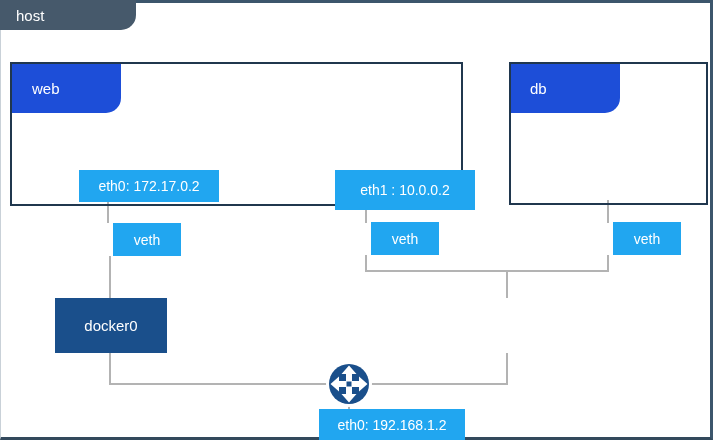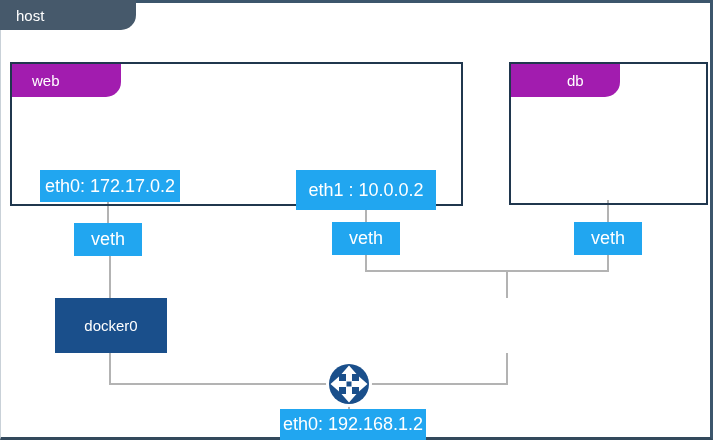--- a/index.html
+++ b/index.html
@@ -18,28 +18,28 @@
     position:absolute;left:0;top:2;width:136px;height:30px;background:#46596b;
     border-bottom-right-radius:15px;color:#fff;font-size:15px;
     display:flex;align-items:center;padding-left:16px;box-sizing:border-box;
     z-index:4;
   }
   
   .node-box{
     position:absolute;border:2px solid #20374e;box-sizing:border-box;background:transparent;z-index:2;
   }
   .node-tab{
-    position:absolute;left:0;top:0;height:33px;background:#a21caf;
+    position:absolute;left:0;top:0;height:49px;background:#1d4ed8;
     border-bottom-right-radius:15px;color:#fff;font-size:15px;
     display:flex;align-items:center;box-sizing:border-box;
   }
   
   .ip-label,.veth-box{
-    position:absolute;background:#21a6f0;color:#fff;font-size:18px;
-    display:flex;align-items:center;justify-content:center;z-index:3;
+    position:absolute;background:#21a6f0;color:#fff;font-size:14px;
+    display:flex;align-items:center;justify-content:center;z-index:3;margin-left:39px;
   }
   
   .bridge-box{
     position:absolute;background:#1a4f8b;color:#fff;font-size:15px;
     display:flex;align-items:center;justify-content:center;z-index:3;
   }
   
   .line{position:absolute;background:#b3b3b3;z-index:1;}
   .line.v{width:2px;}
   .line.h{height:2px;}
@@ -71,21 +71,21 @@
     <span>host</span>
   </div>
 
   <div class="node-box" style="left:10px;top:62px;width:453px;height:144px;">
     <div class="node-tab" style="width:109px;padding-left:20px;">
       <span>web</span>
     </div>
   </div>
 
   <div class="node-box" style="left:509px;top:62px;width:199px;height:143px;">
-    <div class="node-tab" style="width:109px;padding-left:56px;">
+    <div class="node-tab" style="width:109px;padding-left:19px;">
       <span>db</span>
     </div>
   </div>
 
   <div class="ip-label" style="left:40px;top:170px;width:140px;height:32px;">
     <span>eth0: 172.17.0.2</span>
   </div>
   <div class="ip-label" style="left:296px;top:170px;width:140px;height:40px;">
     <span>eth1 : 10.0.0.2</span>
   </div>

